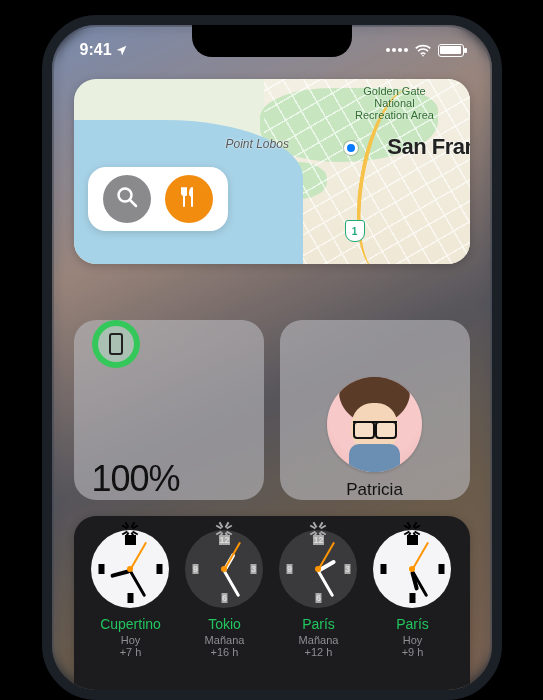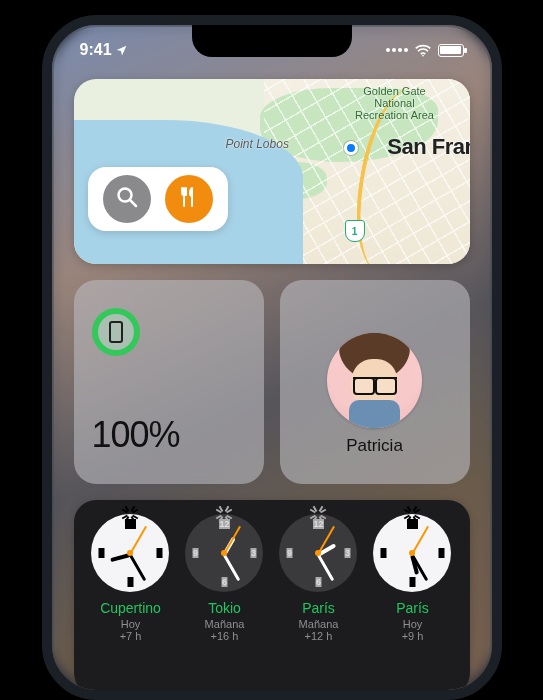--- a/index.html
+++ b/index.html
@@ -125,26 +125,27 @@
     width:48px; height:48px; border-radius:50%;
     display:flex; align-items:center; justify-content:center;
   }
   .pill-btn.search { background:#8a8a8d; }
   .pill-btn.food { background:#f28c0f; }
   .pill-btn svg { width:24px; height:24px; }
 
   
   .row { display:flex; gap:16px; margin-top:16px; }
   .small-widget {
-    flex:1; height:204px; border-radius:22px;
+    flex:1; height:180px; border-radius:22px;
     background: rgba(190,190,195,0.58);
     backdrop-filter: blur(14px);
-    padding:28px 18px;
+    padding:0 18px;
     display:flex; flex-direction:column; justify-content:space-between;
     position:relative;
+    margin-top:40px;
   }
   .batt-ring {
     width:48px; height:48px; border-radius:50%;
     background: conic-gradient(#34c759 0 360deg);
     display:flex; align-items:center; justify-content:center;
     position:relative;
   }
   .batt-ring::after {
     content:""; position:absolute; inset:6px; border-radius:50%;
     background: rgba(190,190,195,0.85);

